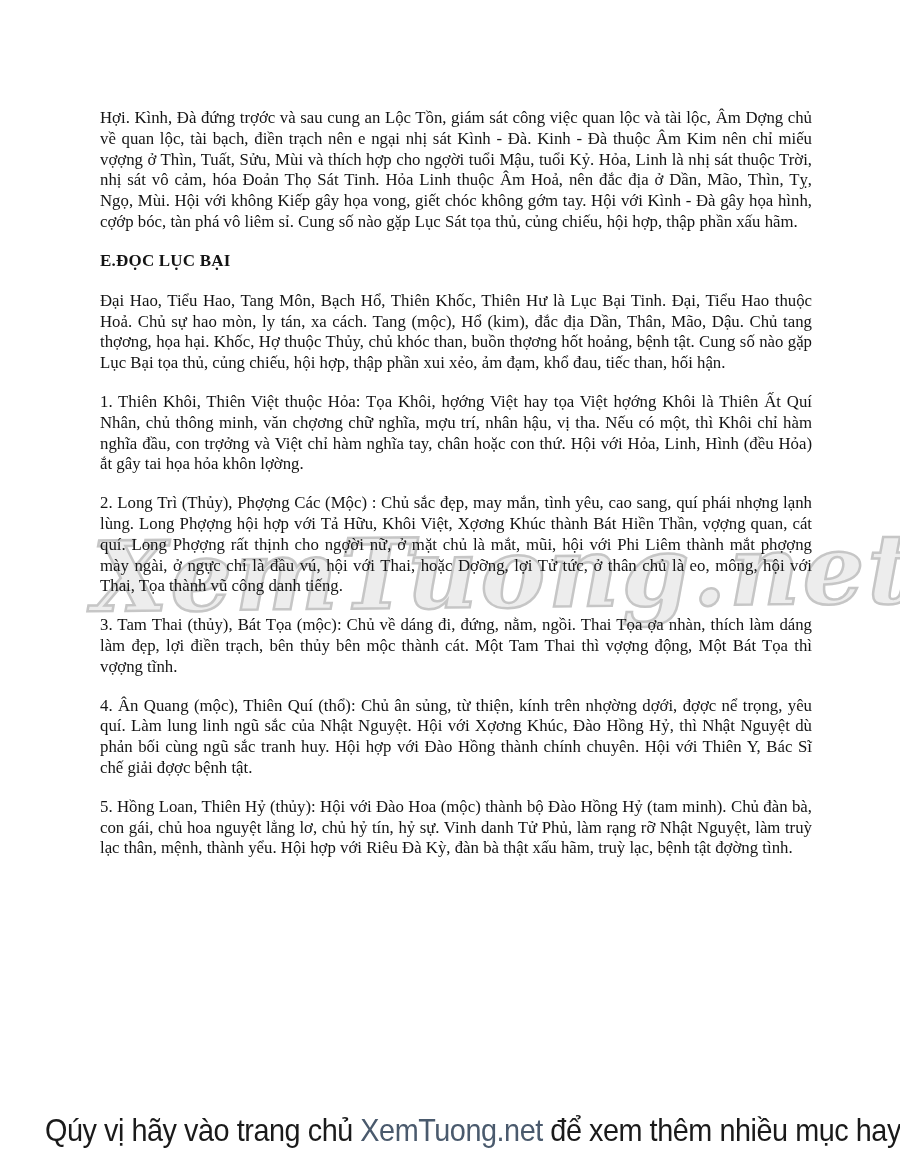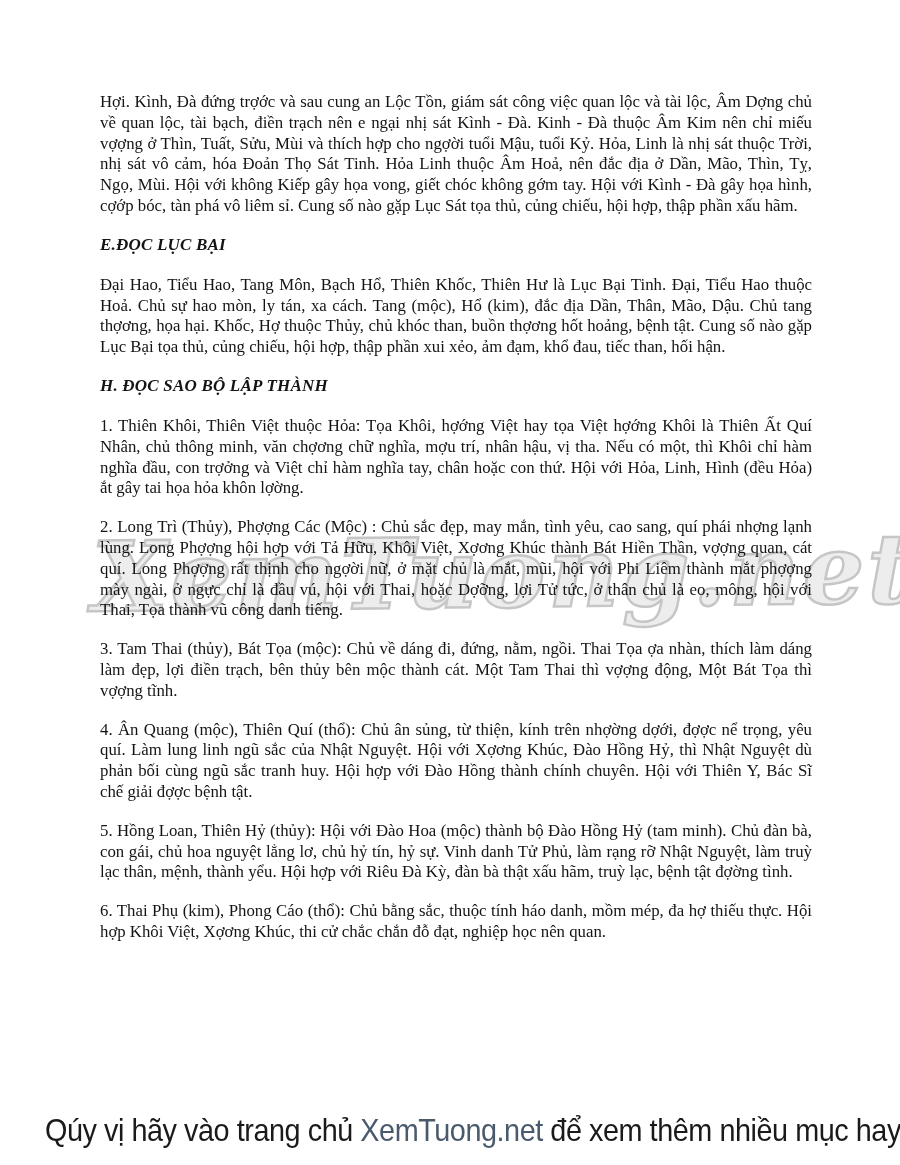--- a/index.html
+++ b/index.html
@@ -12,39 +12,38 @@
     width: 900px;
     height: 1165px;
     background: #ffffff;
     overflow: hidden;
     font-family: "Liberation Serif", serif;
     color: #141414;
   }
   .content {
     position: absolute;
     left: 100px;
-    top: 92px;
+    top: 108px;
     width: 712px;
     z-index: 1;
   }
   .content p {
     font-size: 16.8px;
     line-height: 20.8px;
     text-align: justify;
     margin: 0 0 18px 0;
   }
   .content p.lead-para b {
     font-weight: normal;
   }
   .content h2 {
     font-size: 17px;
     font-weight: bold;
     margin: 0 0 20px 0;
     letter-spacing: 0.2px;
-    font-style: italic;
   }
   .watermark {
     position: absolute;
     left: 92px;
     top: 516px;
     z-index: 0;
     font-family: "DejaVu Serif", serif;
     font-style: italic;
     font-weight: bold;
     font-size: 97px;
@@ -84,32 +83,30 @@
   <div class="watermark">XemTuong.net</div>
 
   <div class="content">
 
     <p>Hợi. Kình, Đà đứng trợớc và sau cung an Lộc Tồn, giám sát công việc quan lộc và tài lộc, Âm Dợng chủ về quan lộc, tài bạch, điền trạch nên e ngại nhị sát Kình - Đà. Kinh - Đà thuộc Âm Kim nên chỉ miếu vợợng ở Thìn, Tuất, Sửu, Mùi và thích hợp cho ngợời tuổi Mậu, tuổi Kỷ. Hỏa, Linh là nhị sát thuộc Trời, nhị sát vô cảm, hóa Đoản Thọ Sát Tinh. Hỏa Linh thuộc Âm Hoả, nên đắc địa ở Dần, Mão, Thìn, Tỵ, Ngọ, Mùi. Hội với không Kiếp gây họa vong, giết chóc không gớm tay. Hội với Kình - Đà gây họa hình, cợớp bóc, tàn phá vô liêm sỉ. Cung số nào gặp Lục Sát tọa thủ, củng chiếu, hội hợp, thập phần xấu hãm.</p>
 
     <h2>E.ĐỌC LỤC BẠI</h2>
 
     <p class="lead-para"><b>Đại Hao, Tiểu Hao, Tang Môn, Bạch Hổ, Thiên Khốc, Thiên Hư là Lục Bại Tinh</b><span>. Đại, Tiểu Hao thuộc Hoả. Chủ sự hao mòn, ly tán, xa cách. Tang (mộc), Hổ (kim), đắc địa Dần, Thân, Mão, Dậu. Chủ tang thợơng, họa hại. Khốc, Hợ thuộc Thủy, chủ khóc than, buồn thợơng hốt hoảng, bệnh tật. Cung số nào gặp Lục Bại tọa thủ, củng chiếu, hội hợp, thập phần xui xẻo, ảm đạm, khổ đau, tiếc than, hối hận.</span></p>
 
-    <h2>H. ĐỌC SAO BỘ LẬP THÀNH</h2>
 
     <p>1. Thiên Khôi, Thiên Việt thuộc Hỏa: Tọa Khôi, hợớng Việt hay tọa Việt hợớng Khôi là Thiên Ất Quí Nhân, chủ thông minh, văn chợơng chữ nghĩa, mợu trí, nhân hậu, vị tha. Nếu có một, thì Khôi chỉ hàm nghĩa đầu, con trợởng và Việt chỉ hàm nghĩa tay, chân hoặc con thứ. Hội với Hỏa, Linh, Hình (đều Hỏa) ắt gây tai họa hỏa khôn lợờng.</p>
 
     <p>2. Long Trì (Thủy), Phợợng Các (Mộc) : Chủ sắc đẹp, may mắn, tình yêu, cao sang, quí phái nhợng lạnh lùng. Long Phợợng hội hợp với Tả Hữu, Khôi Việt, Xợơng Khúc thành Bát Hiền Thần, vợợng quan, cát quí. Long Phợợng rất thịnh cho ngợời nữ, ở mặt chủ là mắt, mũi, hội với Phi Liêm thành mắt phợợng mày ngài, ở ngực chỉ là đầu vú, hội với Thai, hoặc Dợỡng, lợi Tử tức, ở thân chủ là eo, mông, hội với Thai, Tọa thành vũ công danh tiếng.</p>
 
     <p>3. Tam Thai (thủy), Bát Tọa (mộc): Chủ về dáng đi, đứng, nằm, ngồi. Thai Tọa ợa nhàn, thích làm dáng làm đẹp, lợi điền trạch, bên thủy bên mộc thành cát. Một Tam Thai thì vợợng động, Một Bát Tọa thì vợợng tĩnh.</p>
 
     <p>4. Ân Quang (mộc), Thiên Quí (thổ): Chủ ân sủng, từ thiện, kính trên nhợờng dợới, đợợc nể trọng, yêu quí. Làm lung linh ngũ sắc của Nhật Nguyệt. Hội với Xợơng Khúc, Đào Hồng Hỷ, thì Nhật Nguyệt dù phản bối cùng ngũ sắc tranh huy. Hội hợp với Đào Hồng thành chính chuyên. Hội với Thiên Y, Bác Sĩ chế giải đợợc bệnh tật.</p>
 
     <p>5. Hồng Loan, Thiên Hỷ (thủy): Hội với Đào Hoa (mộc) thành bộ Đào Hồng Hỷ (tam minh). Chủ đàn bà, con gái, chủ hoa nguyệt lẳng lơ, chủ hỷ tín, hỷ sự. Vinh danh Tử Phủ, làm rạng rỡ Nhật Nguyệt, làm truỳ lạc thân, mệnh, thành yểu. Hội hợp với Riêu Đà Kỳ, đàn bà thật xấu hãm, truỳ lạc, bệnh tật đợờng tình.</p>
 
-    <p>6. Thai Phụ (kim), Phong Cáo (thổ): Chủ bằng sắc, thuộc tính háo danh, mồm mép, đa hợ thiếu thực. Hội hợp Khôi Việt, Xợơng Khúc, thi cử chắc chắn đỗ đạt, nghiệp học nên quan.</p>
 
 
   </div>
 
   <div class="footer"><span>Qúy vị hãy vào trang chủ </span><span class="brand">XemTuong.net</span><span> để xem thêm nhiều mục hay khác</span></div>
 
 </div>
 
 </body></html>

